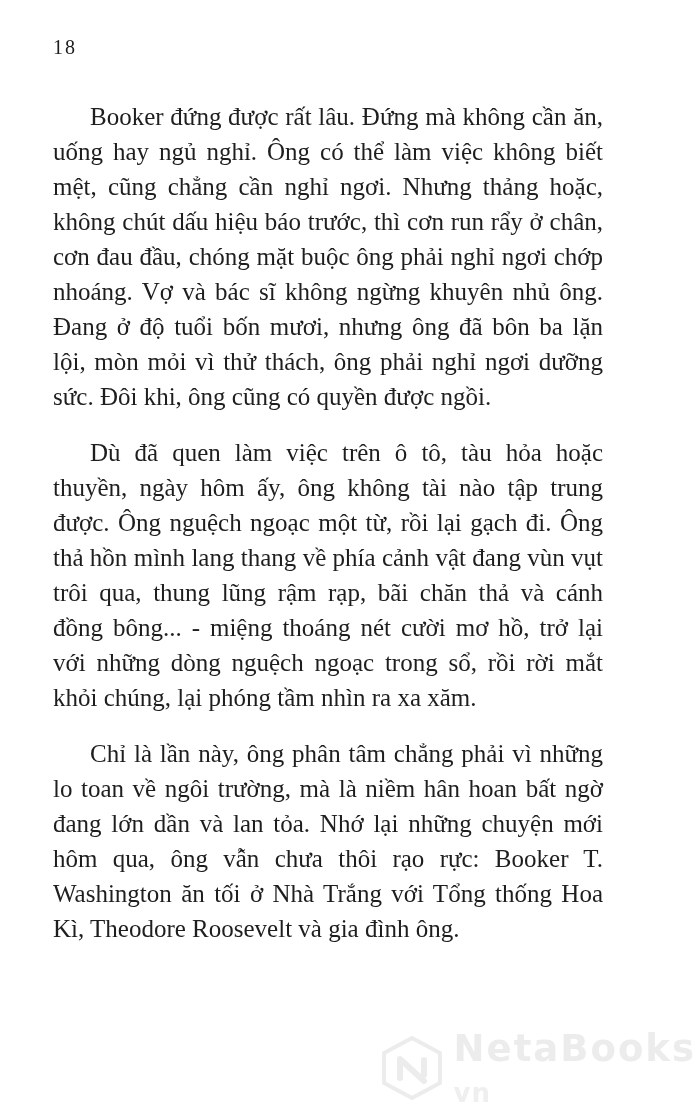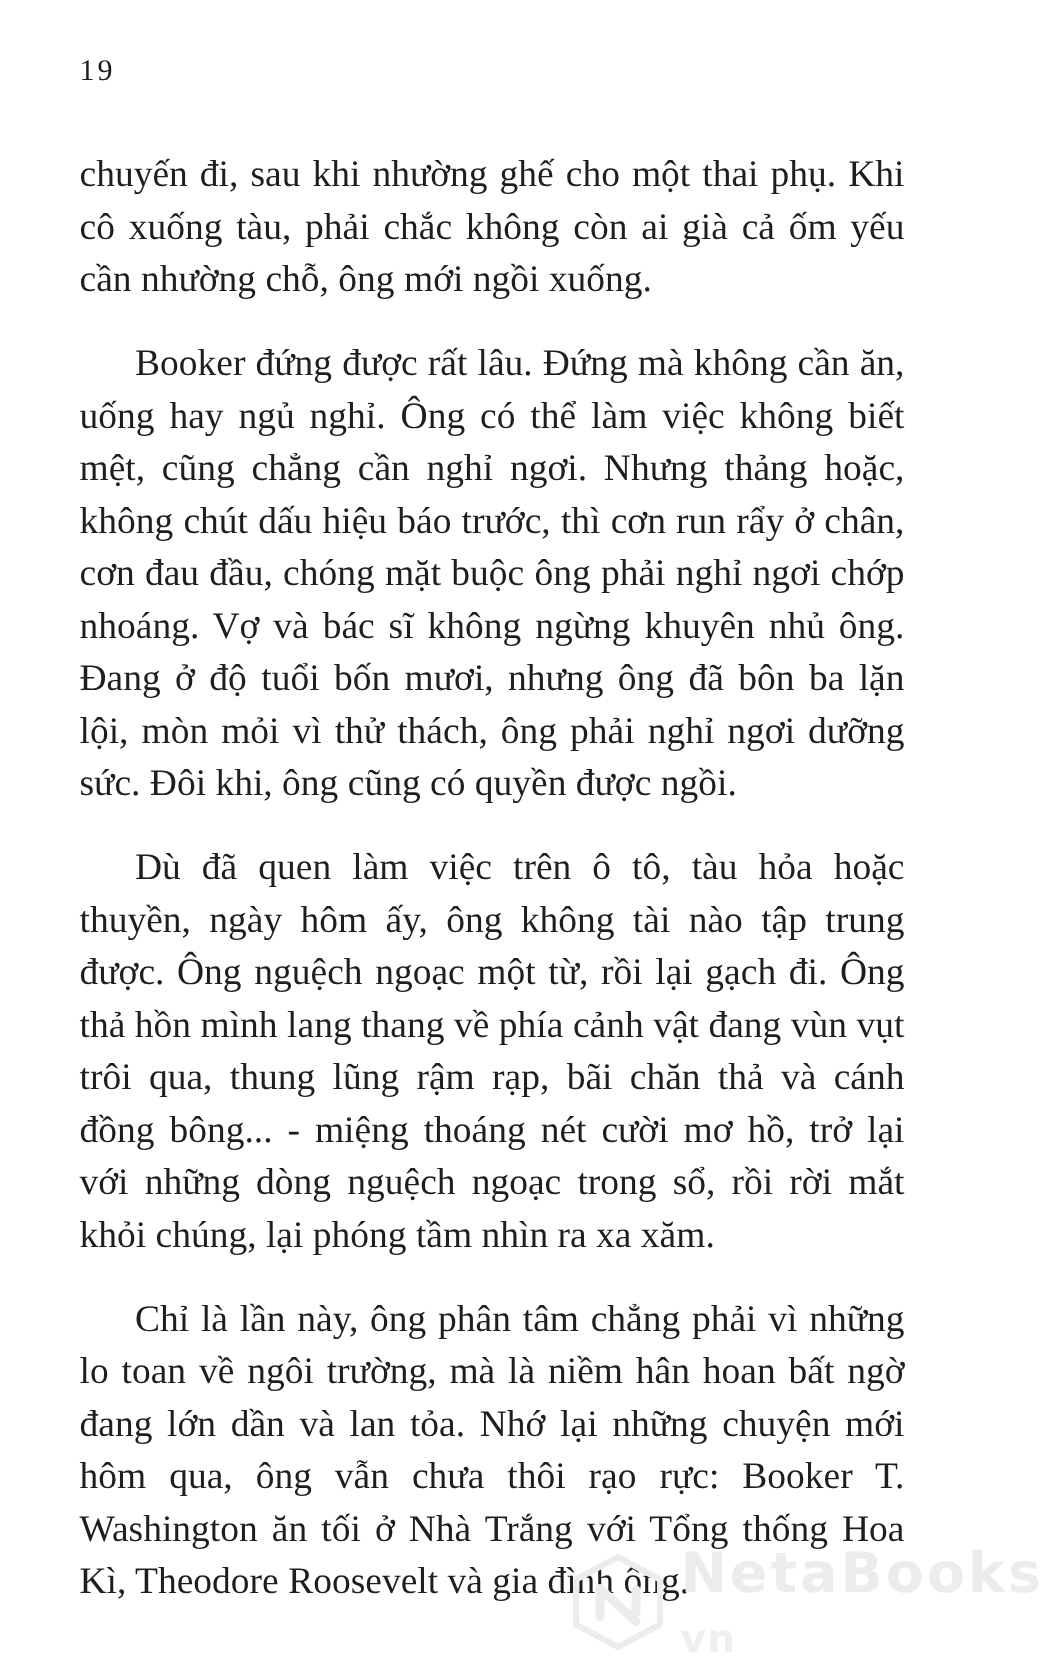--- a/index.html
+++ b/index.html
@@ -79,25 +79,24 @@
     letter-spacing: 1px;
     color: #efefef;
   }
 </style>
 </head>
 <body>
 
 <div class="page">
 
   <div class="page-header">
-    <span class="page-num">19</span>
+    <span class="page-num">18</span>
   </div>
 
   <div class="page-body">
-    <p class="continuation">chuyến đi, sau khi nhường ghế cho một thai phụ. Khi cô xuống tàu, phải chắc không còn ai già cả ốm yếu cần nhường chỗ, ông mới ngồi xuống.</p>
     <p>Booker đứng được rất lâu. Đứng mà không cần ăn, uống hay ngủ nghỉ. Ông có thể làm việc không biết mệt, cũng chẳng cần nghỉ ngơi. Nhưng thảng hoặc, không chút dấu hiệu báo trước, thì cơn run rẩy ở chân, cơn đau đầu, chóng mặt buộc ông phải nghỉ ngơi chớp nhoáng. Vợ và bác sĩ không ngừng khuyên nhủ ông. Đang ở độ tuổi bốn mươi, nhưng ông đã bôn ba lặn lội, mòn mỏi vì thử thách, ông phải nghỉ ngơi dưỡng sức. Đôi khi, ông cũng có quyền được ngồi.</p>
     <p>Dù đã quen làm việc trên ô tô, tàu hỏa hoặc thuyền, ngày hôm ấy, ông không tài nào tập trung được. Ông nguệch ngoạc một từ, rồi lại gạch đi. Ông thả hồn mình lang thang về phía cảnh vật đang vùn vụt trôi qua, thung lũng rậm rạp, bãi chăn thả và cánh đồng bông... - miệng thoáng nét cười mơ hồ, trở lại với những dòng nguệch ngoạc trong sổ, rồi rời mắt khỏi chúng, lại phóng tầm nhìn ra xa xăm.</p>
     <p>Chỉ là lần này, ông phân tâm chẳng phải vì những lo toan về ngôi trường, mà là niềm hân hoan bất ngờ đang lớn dần và lan tỏa. Nhớ lại những chuyện mới hôm qua, ông vẫn chưa thôi rạo rực: Booker T. Washington ăn tối ở Nhà Trắng với Tổng thống Hoa Kì, Theodore Roosevelt và gia đình ông.</p>
   </div>
 
   <div class="watermark">
     <span>
       <svg width="66" height="64" viewBox="0 0 66 64">
         <polygon points="33,2 61,17 61,47 33,62 5,47 5,17" fill="none" stroke="#ececec" stroke-width="4" stroke-linejoin="round"></polygon>
         <path d="M21,42 L21,23 L45,45 M45,39 L45,24" fill="none" stroke="#ececec" stroke-width="6" stroke-linecap="round" stroke-linejoin="round"></path>

